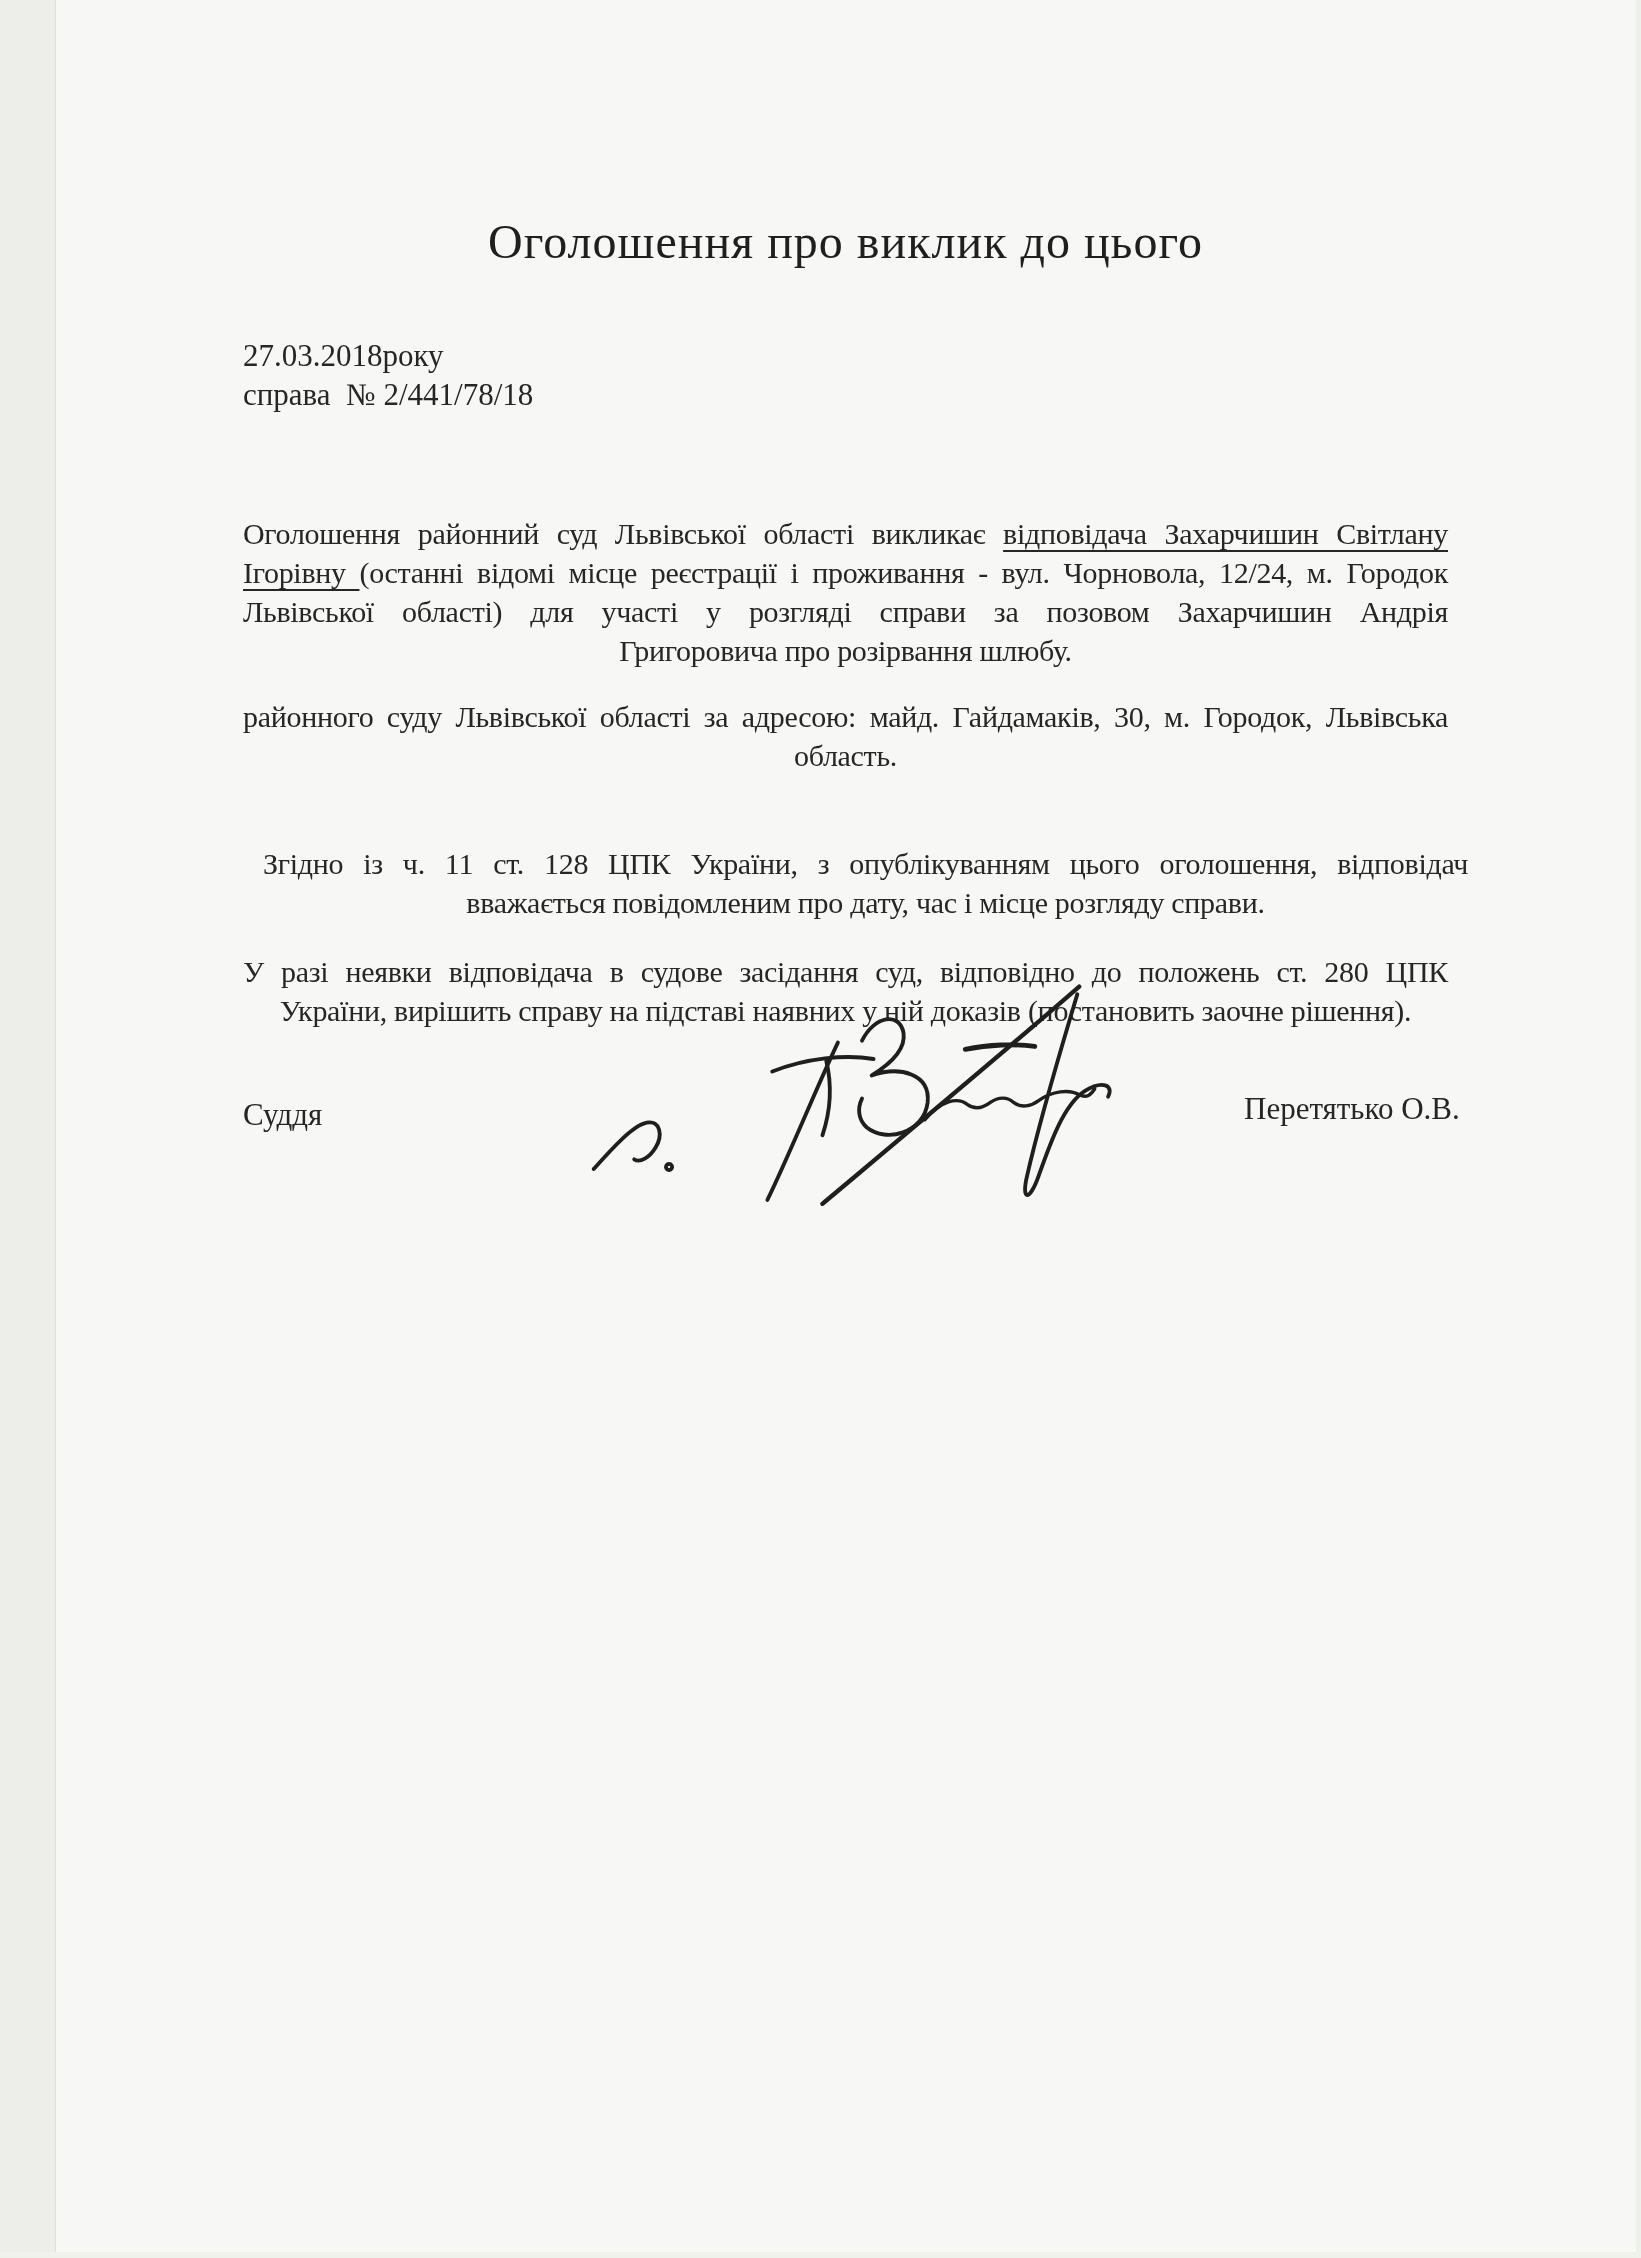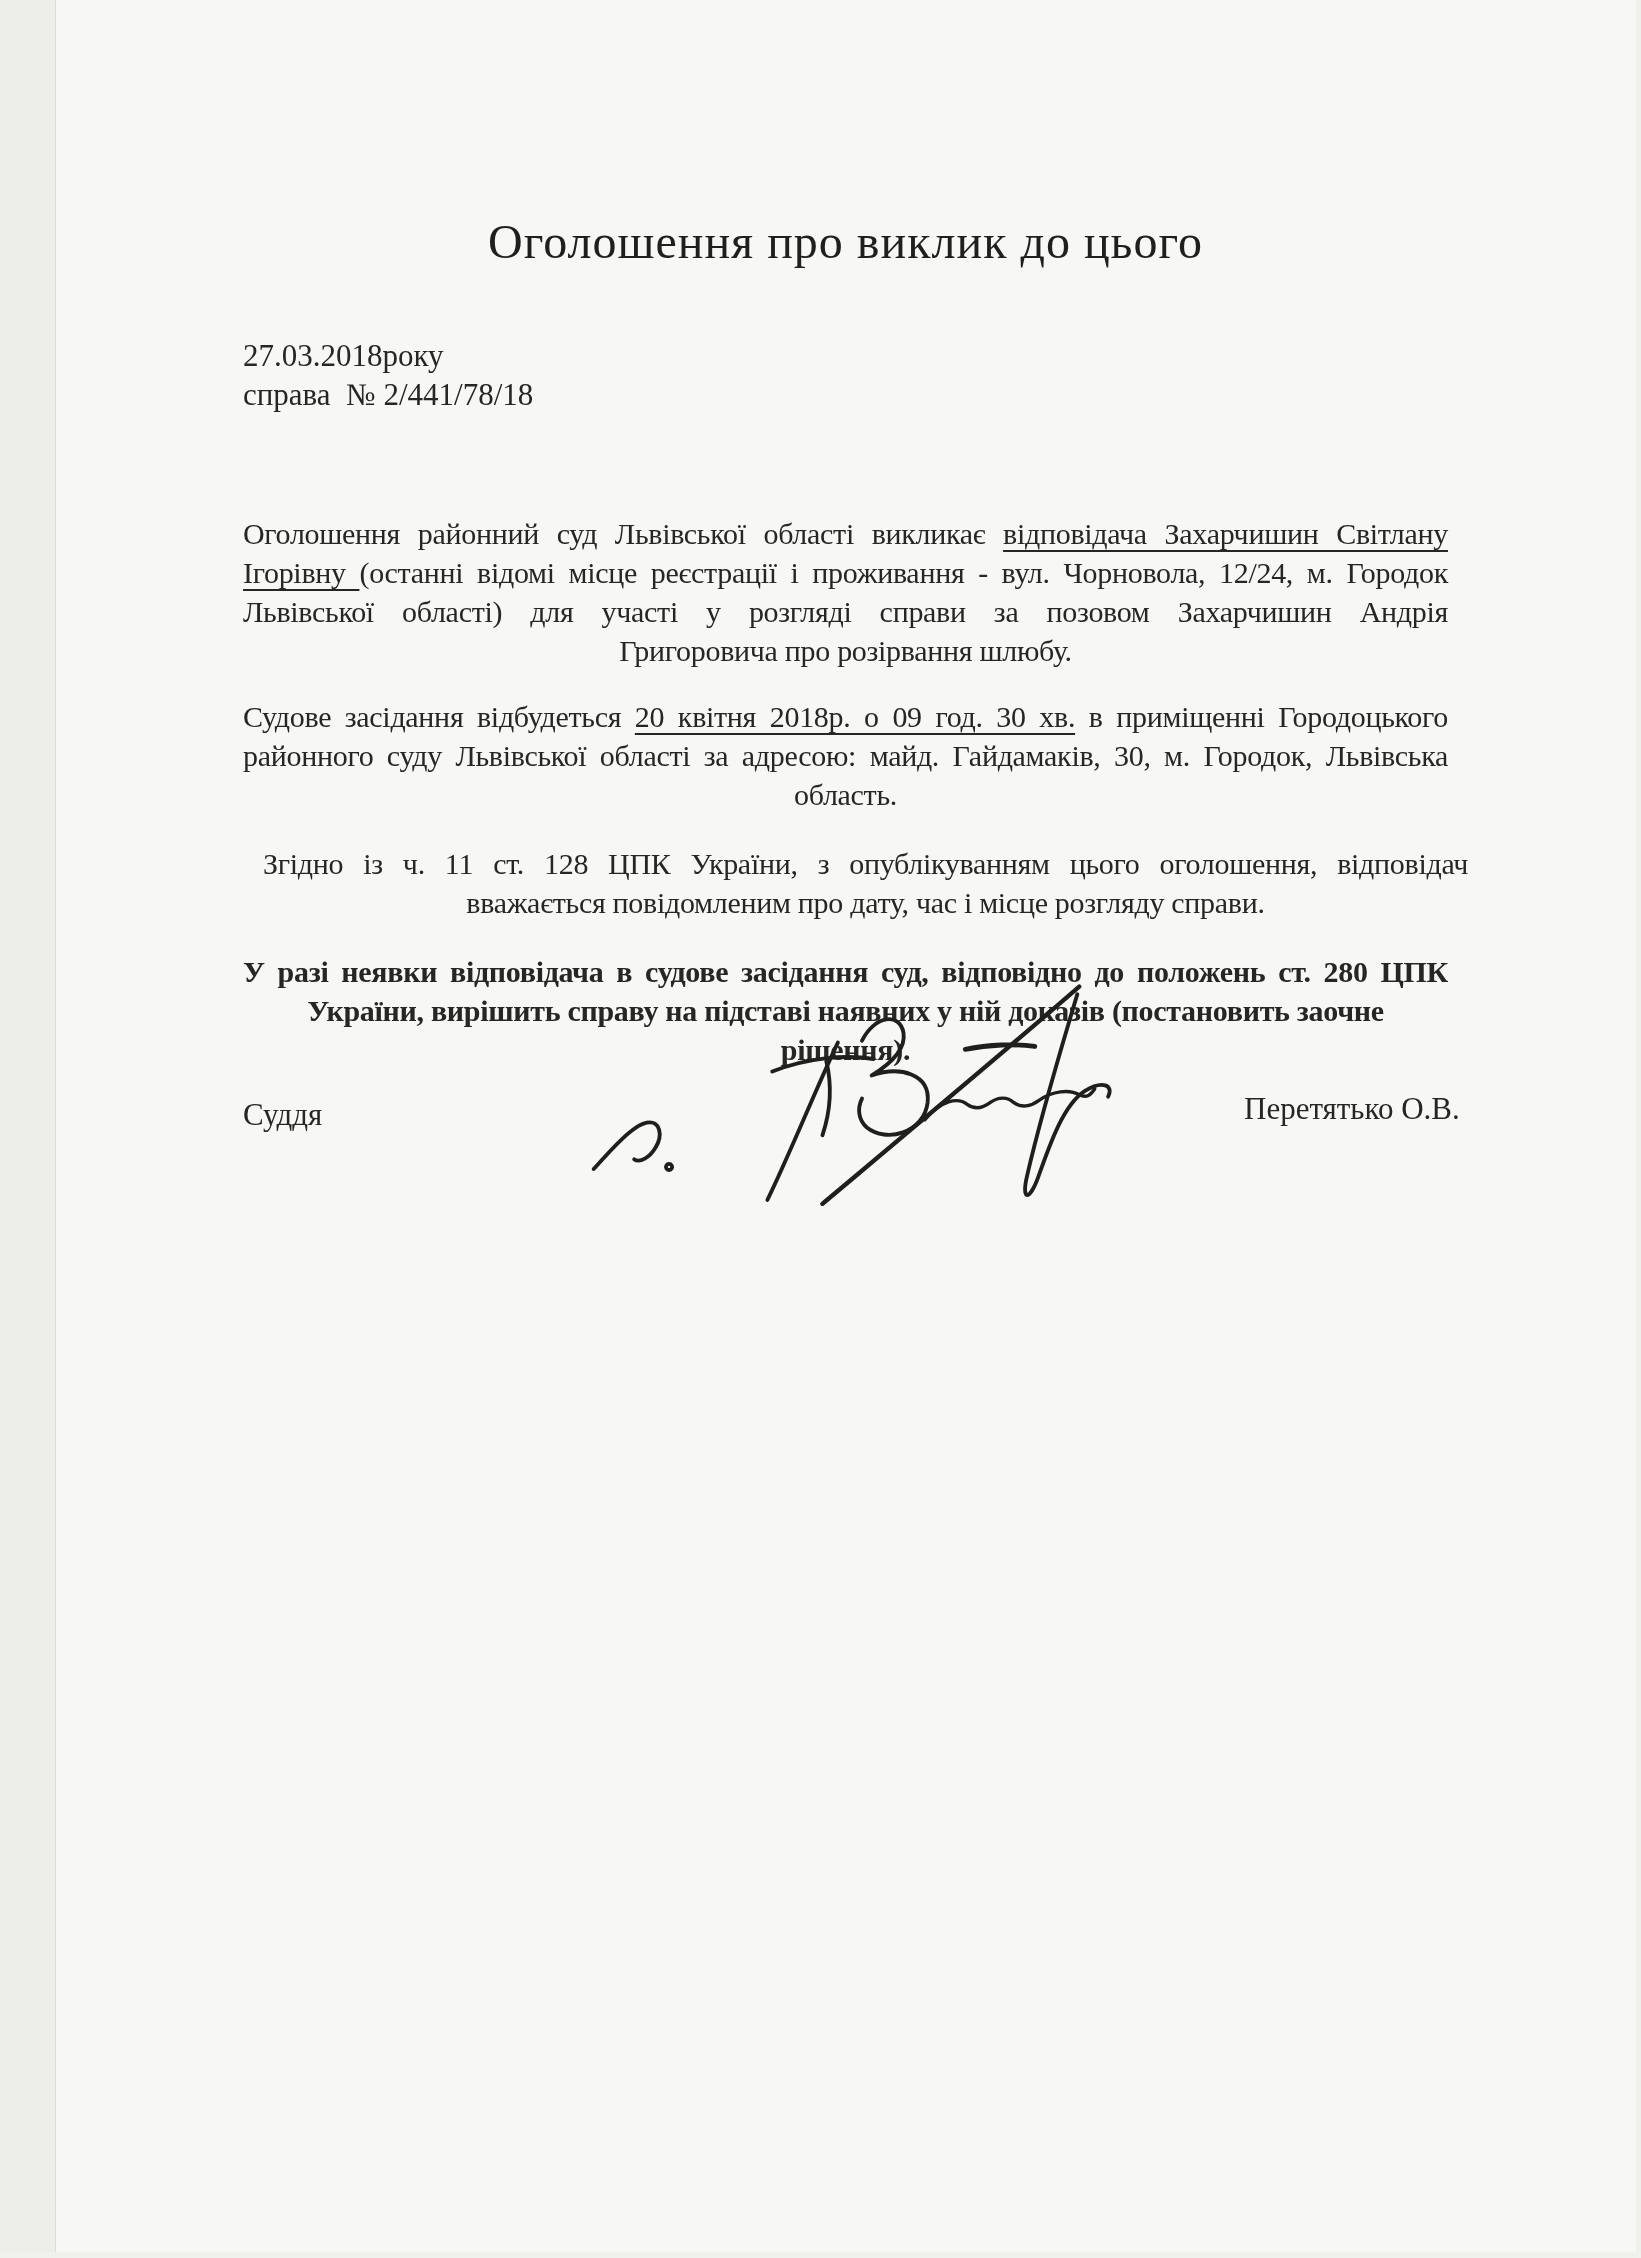--- a/index.html
+++ b/index.html
@@ -60,21 +60,21 @@
     position: absolute;
     left: 243px;
     width: 1205px;
     font-size: 30px;
     line-height: 39px;
     letter-spacing: -0.3px;
   }
   .p1 { top: 514px; }
   .p2 { top: 697px; }
   .p3 { top: 844px; margin-left: 20px; }
-  .p4 { top: 952px; font-weight: bold; }
+  .p4 { top: 952px; }
   
   .jline {
     text-align: justify;
     text-align-last: justify;
   }
   .lline { text-align: center; }
   .ul {
     text-decoration: underline;
     text-decoration-thickness: 1.9px;
     text-underline-offset: 5.8px;
@@ -123,21 +123,20 @@
   </div>
 
   <div class="para p1">
     <div class="jline"><span>Оголошення районний суд Львівської області викликає </span><span class="ul">відповідача Захарчишин Світлану</span></div>
     <div class="jline"><span class="ul">Ігорівну </span><span>(останні відомі місце реєстрації і проживання - вул. Чорновола, 12/24, м. Городок</span></div>
     <div class="jline">Львівської області) для участі у розгляді справи за позовом Захарчишин Андрія</div>
     <div class="lline">Григоровича про розірвання шлюбу.</div>
   </div>
 
   <div class="para p2">
-    <div class="jline"><span>Судове засідання відбудеться </span><span class="ul">20 квітня 2018р. о 09 год. 30 хв.</span><span> в приміщенні Городоцького</span></div>
     <div class="jline">районного суду Львівської області за адресою: майд. Гайдамаків, 30, м. Городок, Львівська</div>
     <div class="lline">область.</div>
   </div>
 
   <div class="para p3">
     <div class="jline">Згідно із ч. 11 ст. 128 ЦПК України, з опублікуванням цього оголошення, відповідач</div>
     <div class="lline">вважається повідомленим про дату, час і місце розгляду справи.</div>
   </div>
 
   <div class="para p4">

